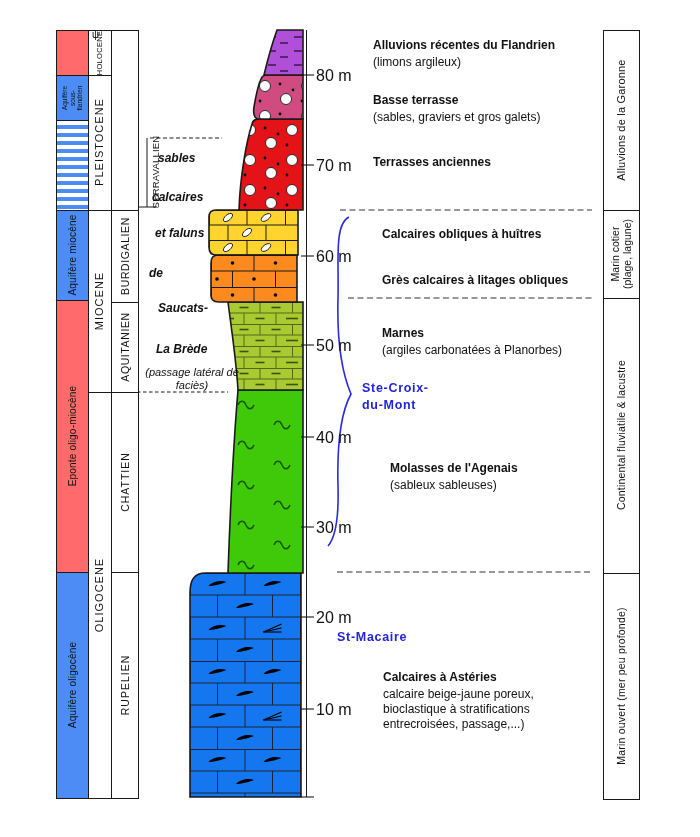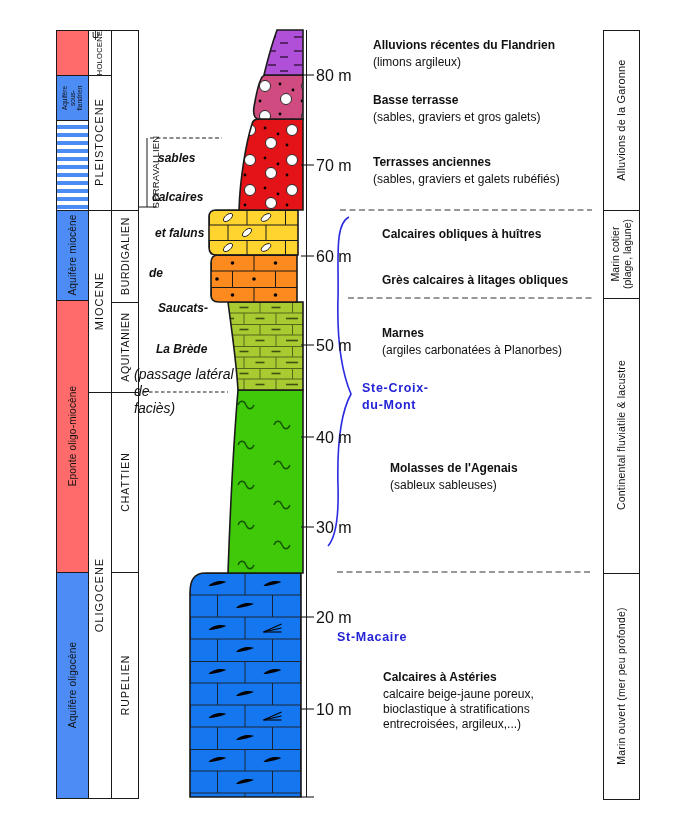--- a/index.html
+++ b/index.html
@@ -9,21 +9,21 @@
   .box{position:absolute;border:1px solid #1a1a1a;box-sizing:border-box;background:#fff}
   .vtext{position:absolute;transform:translate(-50%,-50%) rotate(-90deg);
          white-space:nowrap;font-size:11px;letter-spacing:.6px}
   .vblock{position:absolute;transform:translate(-50%,-50%) rotate(-90deg);
           text-align:center;line-height:1.18;white-space:nowrap}
   .title{position:absolute;font-weight:bold;font-size:12px;white-space:nowrap}
   .sub{position:absolute;font-size:12px;white-space:nowrap}
   .blue-label{position:absolute;color:#2424D6;font-weight:bold;font-size:12.5px;
               letter-spacing:.7px;white-space:nowrap}
   .fac{position:absolute;font-style:italic;font-weight:bold;font-size:12px;white-space:nowrap}
-  .fac-small{position:absolute;font-style:italic;font-size:14px;text-align:left;line-height:1.2}
+  .fac-small{position:absolute;font-style:italic;font-size:11px;text-align:center;line-height:1.2}
   .dlabel{position:absolute;font-size:16px;white-space:nowrap}
   .marsh{position:absolute;font-size:10px;line-height:10px}
 </style>
 </head>
 <body>
 
 <div class="fig">
 
   <svg class="layer" width="700" height="837" viewBox="0 0 700 837">
     <defs>
@@ -223,31 +223,30 @@
   <div class="dlabel" style="left:316px;top:429px">40 m</div>
   <div class="dlabel" style="left:316px;top:519px">30 m</div>
   <div class="dlabel" style="left:316px;top:609px">20 m</div>
   <div class="dlabel" style="left:316px;top:701px">10 m</div>
 
   <div class="title" style="left:373px;top:38px">Alluvions récentes du Flandrien</div>
   <div class="sub" style="left:373px;top:55px">(limons argileux)</div>
   <div class="title" style="left:373px;top:93px">Basse terrasse</div>
   <div class="sub" style="left:373px;top:110px">(sables, graviers et gros galets)</div>
   <div class="title" style="left:373px;top:155px">Terrasses anciennes</div>
-  <div class="sub" style="left:373px;top:172px">(sables, graviers et galets rubéfiés)</div>
   <div class="title" style="left:382px;top:227px">Calcaires obliques à huîtres</div>
   <div class="title" style="left:382px;top:273px">Grès calcaires à litages obliques</div>
   <div class="title" style="left:382px;top:326px">Marnes</div>
   <div class="sub" style="left:382px;top:343px">(argiles carbonatées à Planorbes)</div>
   <div class="title" style="left:390px;top:461px">Molasses de l'Agenais</div>
   <div class="sub" style="left:390px;top:478px">(sableux sableuses)</div>
   <div class="title" style="left:383px;top:670px">Calcaires à Astéries</div>
   <div class="sub" style="left:383px;top:687px">calcaire beige-jaune poreux,</div>
   <div class="sub" style="left:383px;top:702px">bioclastique à stratifications</div>
-  <div class="sub" style="left:383px;top:717px">entrecroisées, argileux,...)</div>
+  <div class="sub" style="left:383px;top:717px">entrecroisées, passage,...)</div>
 
   <div class="blue-label" style="left:362px;top:381px">Ste-Croix-</div>
   <div class="blue-label" style="left:362px;top:398px">du-Mont</div>
   <div class="blue-label" style="left:337px;top:630px">St-Macaire</div>
 
   <div class="box" style="left:603px;top:30px;width:37px;height:181px"></div>
   <div class="vtext" style="left:621px;top:120px;font-size:11px;letter-spacing:.2px">Alluvions de la Garonne</div>
   <div class="box" style="left:603px;top:210px;width:37px;height:89px"></div>
   <div class="vblock" style="left:621px;top:254px;font-size:10.5px">
     <div>Marin cotier</div>

